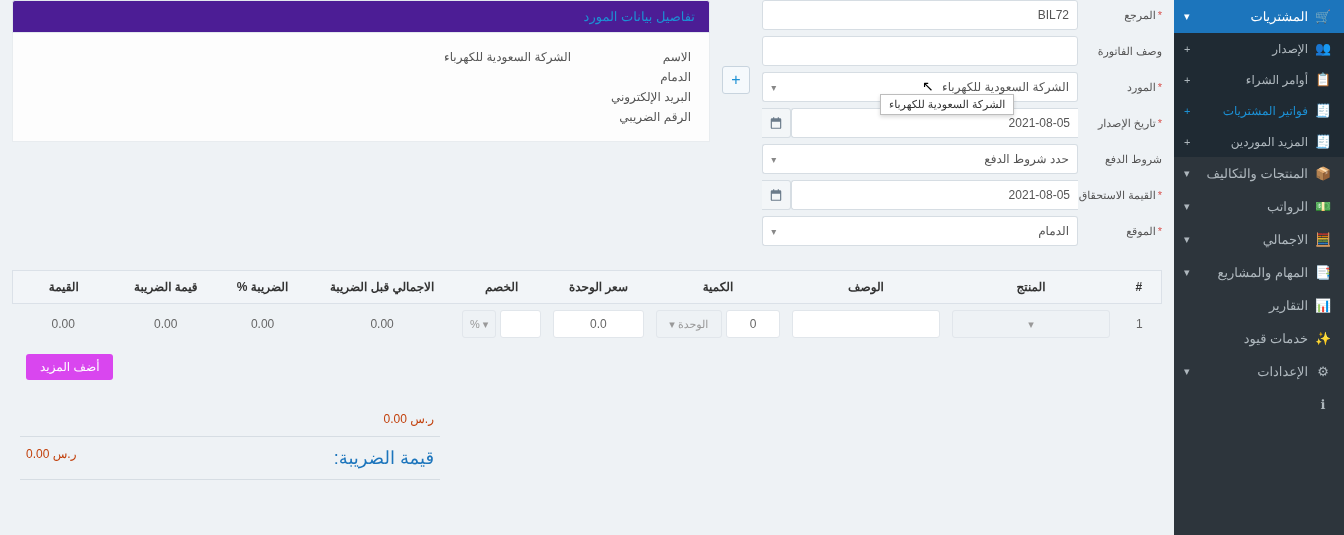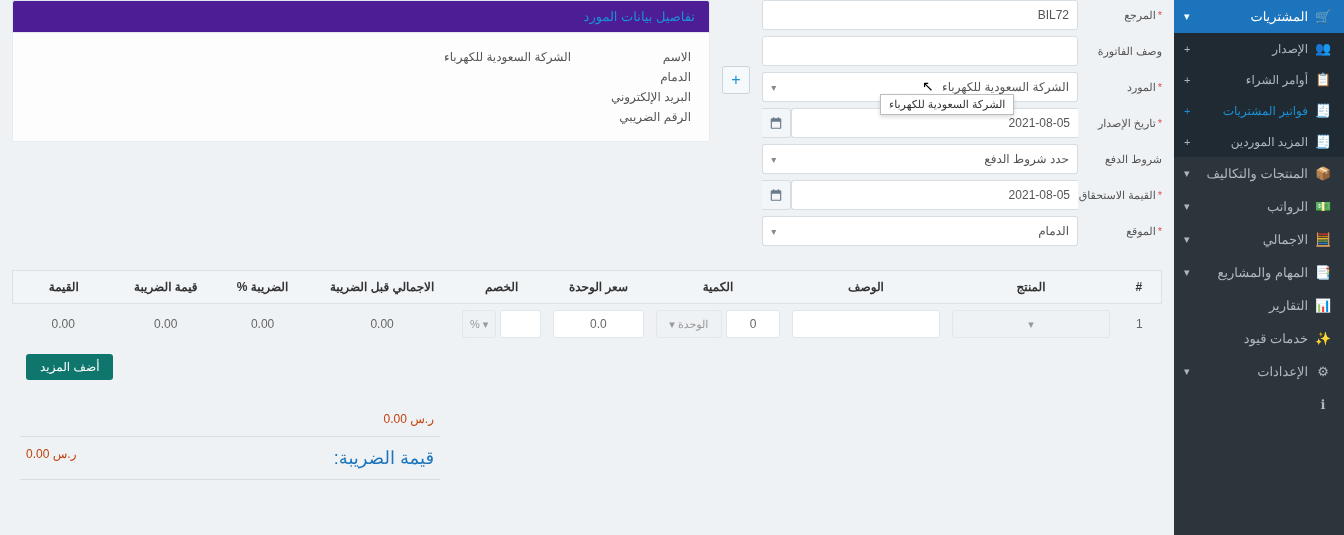--- a/index.html
+++ b/index.html
@@ -53,21 +53,21 @@
 table.items { width:100%; border-collapse:separate; border-spacing:0; font-size:12px; }
 table.items thead th { background:#f2f5f8; color:#333; font-weight:600; padding:9px 6px; border-top:1px solid #dbe1e8; border-bottom:1px solid #dbe1e8; }
 table.items thead th:first-child { border-right:1px solid #dbe1e8; border-radius:0 0 0 0; }
 table.items thead th:last-child { border-left:1px solid #dbe1e8; }
 table.items tbody td { padding:6px 6px; text-align:center; color:#666; }
 table.items tbody td input { width:100%; height:28px; border:1px solid #e1e6eb; border-radius:3px; text-align:center; font-size:12px; color:#666; background:#fff; }
 table.items tbody td .mini-sel { display:flex; height:28px; border:1px solid #e1e6eb; border-radius:3px; align-items:center; justify-content:center; gap:3px; padding:0 6px; color:#999; font-size:11px; }
 .ltr { direction:ltr; }
 
 .addmore { margin-top:10px; text-align:left; padding-left:14px; padding-bottom:8px; }
-.btn-primary { background:#0f766e; color:#fff; border:none; padding:6px 14px; border-radius:3px; font-size:12px; cursor:pointer; }
+.btn-primary { background:#d946ef; color:#fff; border:none; padding:6px 14px; border-radius:3px; font-size:12px; cursor:pointer; }
 
 .totals { width:420px; margin-top:14px; margin-right:auto; margin-left:14px; }
 .totals .trow { display:flex; justify-content:space-between; border-bottom:1px solid #d6dde3; padding:10px 6px; font-size:18px; color:#1c75bc; }
 .totals .trow .amt { color:#c2410c; font-size:12px; direction:ltr; }
 </style>
 </head>
 <body>
 
 <div class="app">
 

